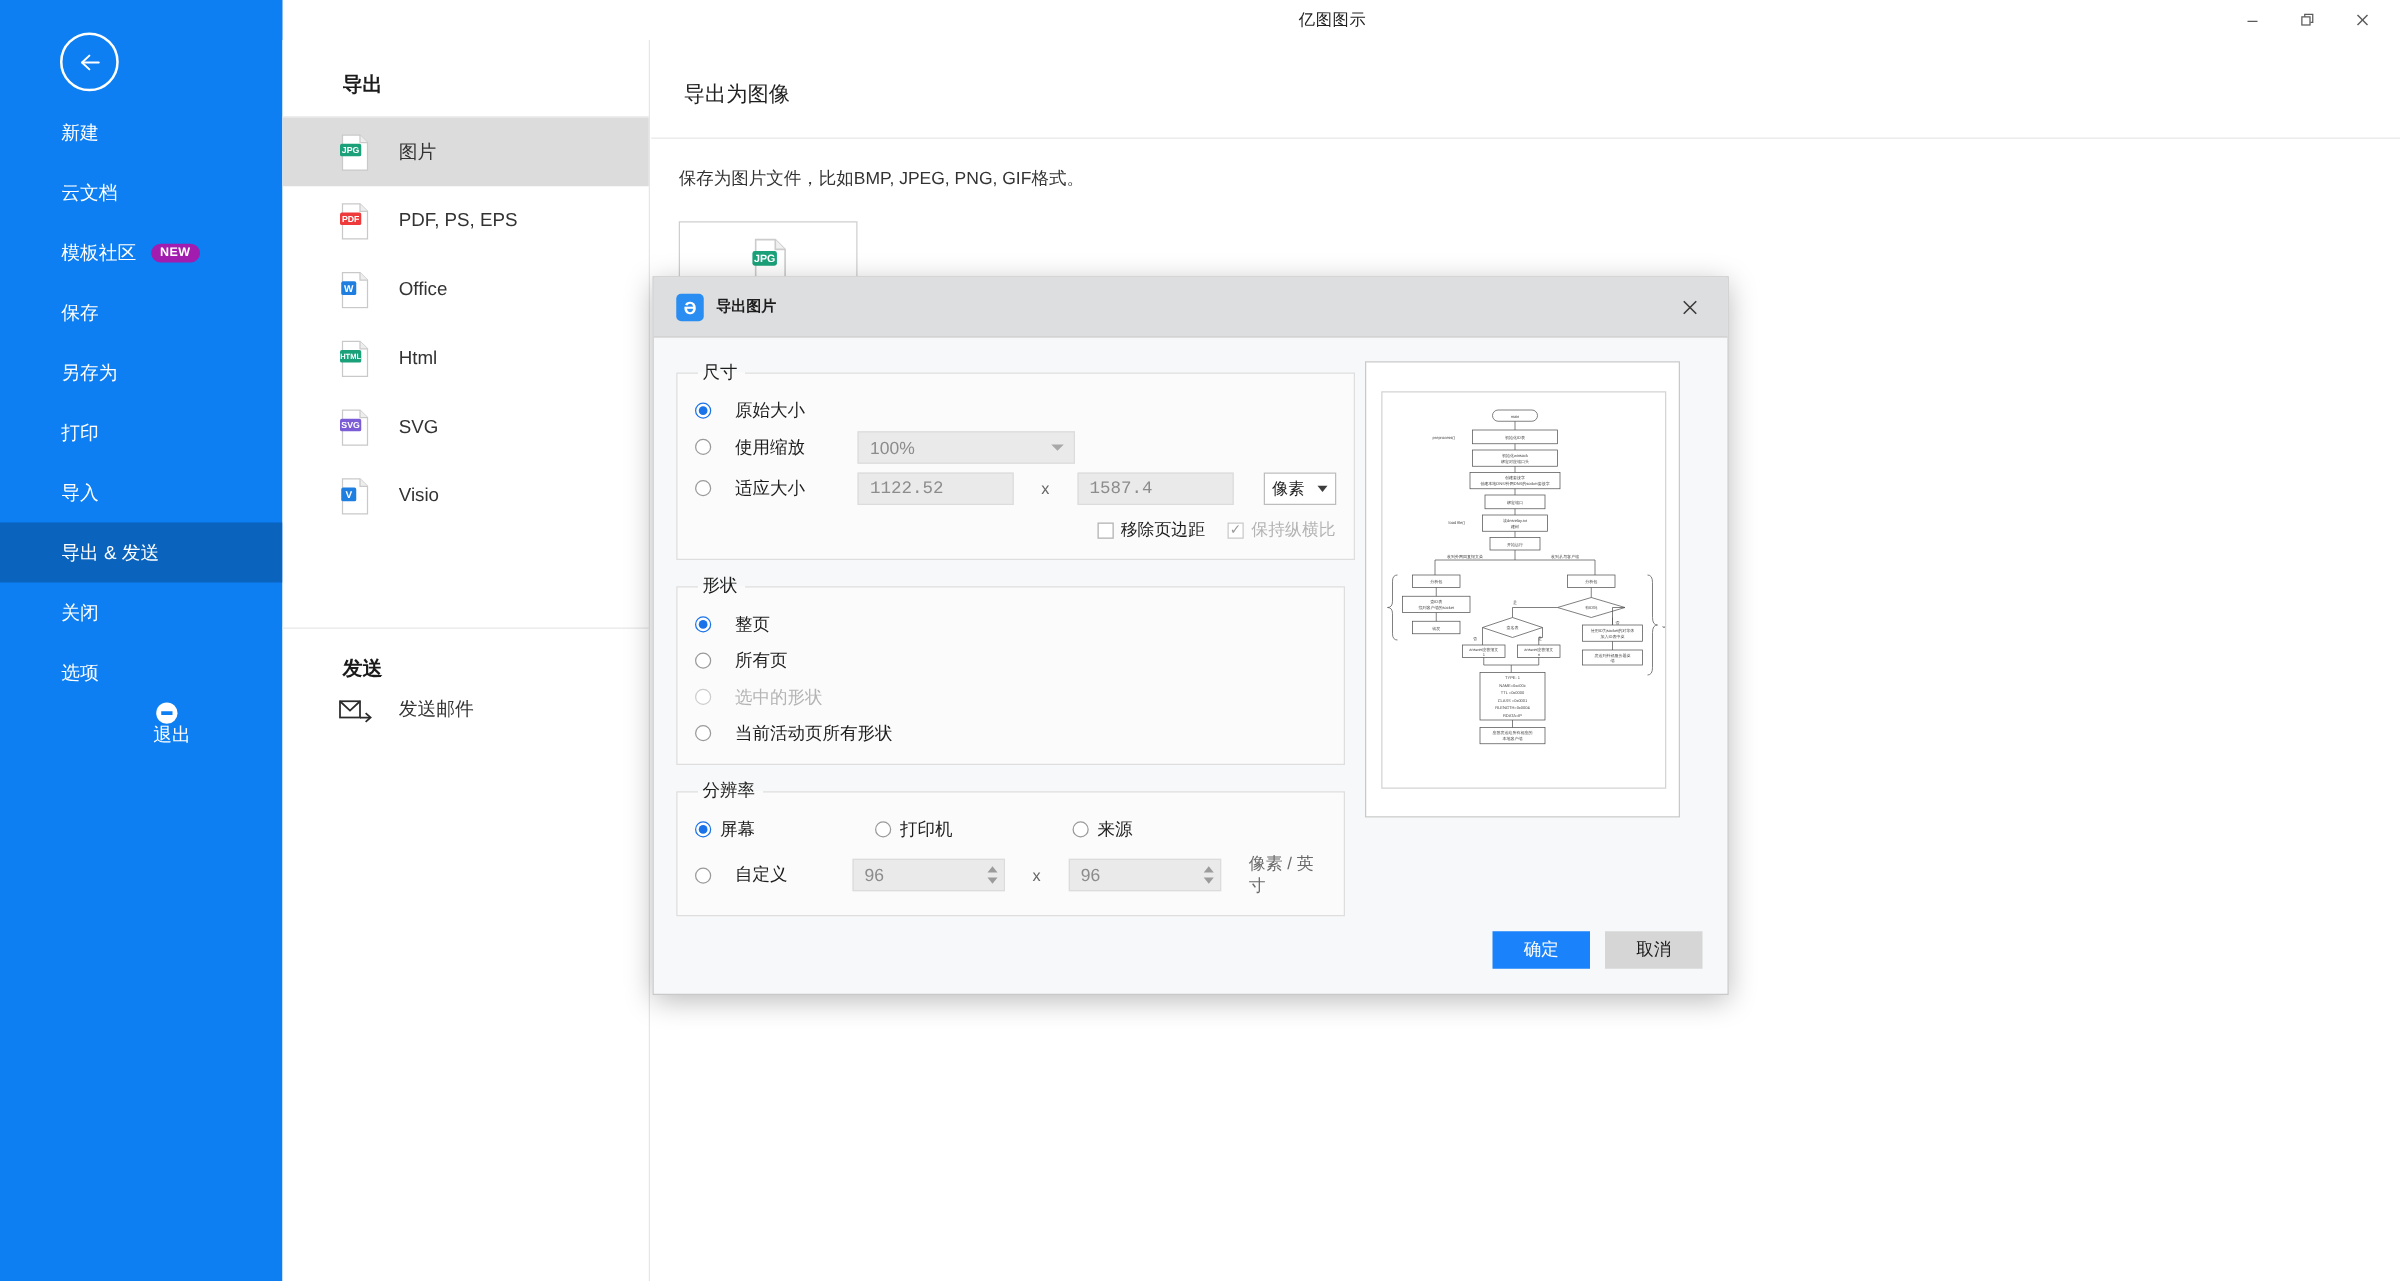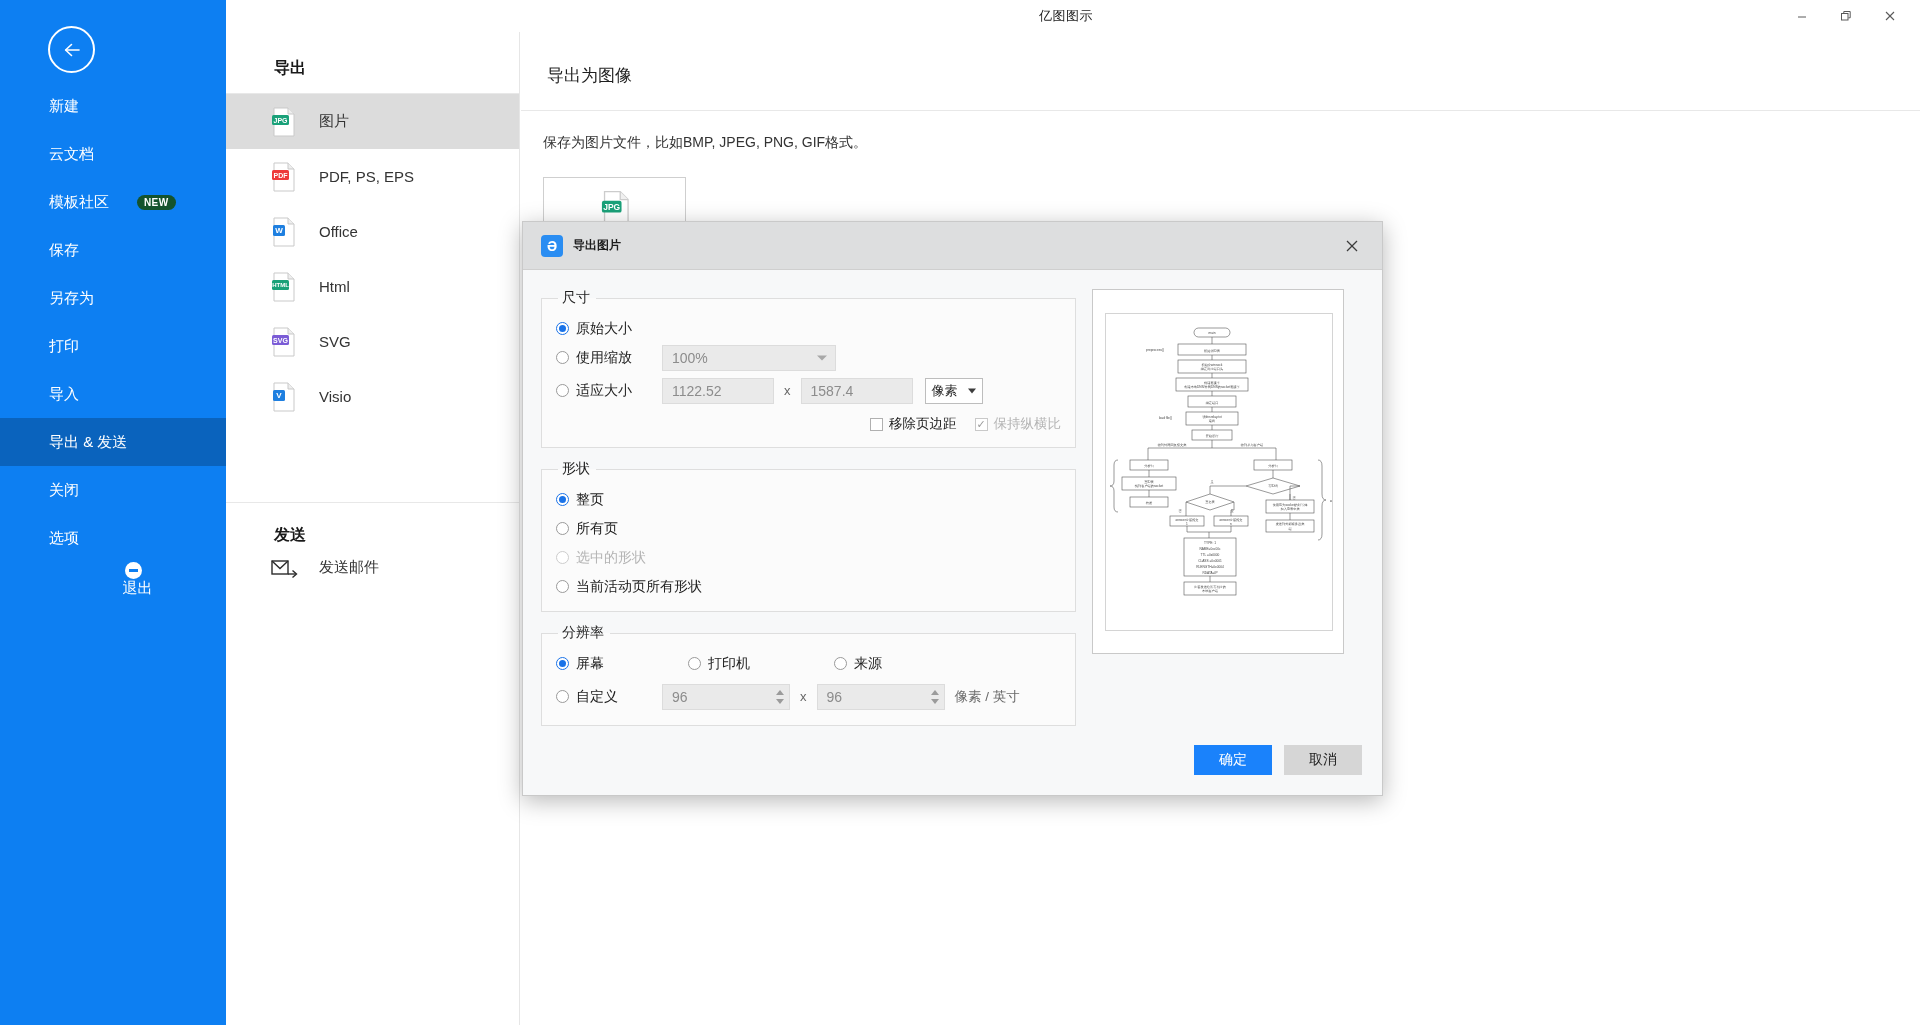--- a/index.html
+++ b/index.html
@@ -52,22 +52,22 @@
   }
   .back-arrow { width: 24px; height: 24px; display:block; }
   .nav { position: absolute; left: 0; top: 82px; width: 226px; }
   .nav-item {
     height: 48px; display: flex; align-items: center;
     padding-left: 49px; color: #ffffff; font-size: 15px; cursor: pointer;
     position: relative;
   }
   .nav-item.active { background: #0a63bd; }
   .nav-badge {
-    margin-left: 28px;
-    background: #14532d; color: #fff;
+    margin-left: 12px;
+    background: #a21caf; color: #fff;
     font-size: 10px; font-weight: bold;
     padding: 2px 7px; border-radius: 9px; letter-spacing: .4px;
   }
   .nav-item.exit { padding-left: 49px; flex-direction: column; }
   .exit-icon {
     width: 17px; height: 17px; border-radius: 50%;
     background: #fff; margin-right: 9px;
     display: flex; align-items: center; justify-content: center;
     flex: 0 0 auto;
   }
@@ -148,21 +148,21 @@
   .left-panes { position: absolute; left: 18px; top: 19px; width: 535px; }
 
   fieldset.group {
     border: 1px solid #dedede; border-radius: 0;
     margin: 0 0 12px 0; padding: 7px 14px 14px 14px;
     background: #fbfbfb;
   }
   fieldset.group legend {
     font-size: 14px; color: #1d1d1d; padding: 0 6px 0 4px; margin-left: 2px;
   }
-  .row { display: flex; align-items: center; min-height: 29px; }
+  .row { display: flex; align-items: center; min-height: 29px; gap: 12px; }
   .radio {
     width: 13px; height: 13px; border-radius: 50%;
     border: 1px solid #9a9a9a; background: #fff;
     display: inline-flex; align-items: center; justify-content: center;
     flex: 0 0 auto; margin-right: 7px;
   }
   .radio.checked { border-color: #1a73e8; }
   .radio.checked::after {
     content: ""; width: 7px; height: 7px; border-radius: 50%; background: #1a73e8;
   }
@@ -171,21 +171,21 @@
   .rlabel.disabled { color: #b4b4b4; }
 
   .opt-label { width: 86px; display: inline-block; }
 
   .inp {
     height: 26px; background: #eaeaea; border: 1px solid #dcdcdc;
     font-size: 14px; color: #8c8c8c; display: flex; align-items: center;
     padding: 0 9px; position: relative;
   }
   .inp.w-sel { width: 174px; }
-  .inp.w-dim { width: 112px; }
+  .inp.w-dim { width: 125px; font-family: Liberation Mono, monospace; }
   .inp.w-res { width: 128px; }
   .sel-caret {
     position: absolute; right: 8px; top: 50%; transform: translateY(-50%);
     width: 0; height: 0;
     border-left: 5px solid transparent; border-right: 5px solid transparent;
     border-top: 5px solid #a8a8a8;
   }
   .x-sep { margin: 0 10px; font-size: 13px; color: #666; }
 
   .unit-sel {

